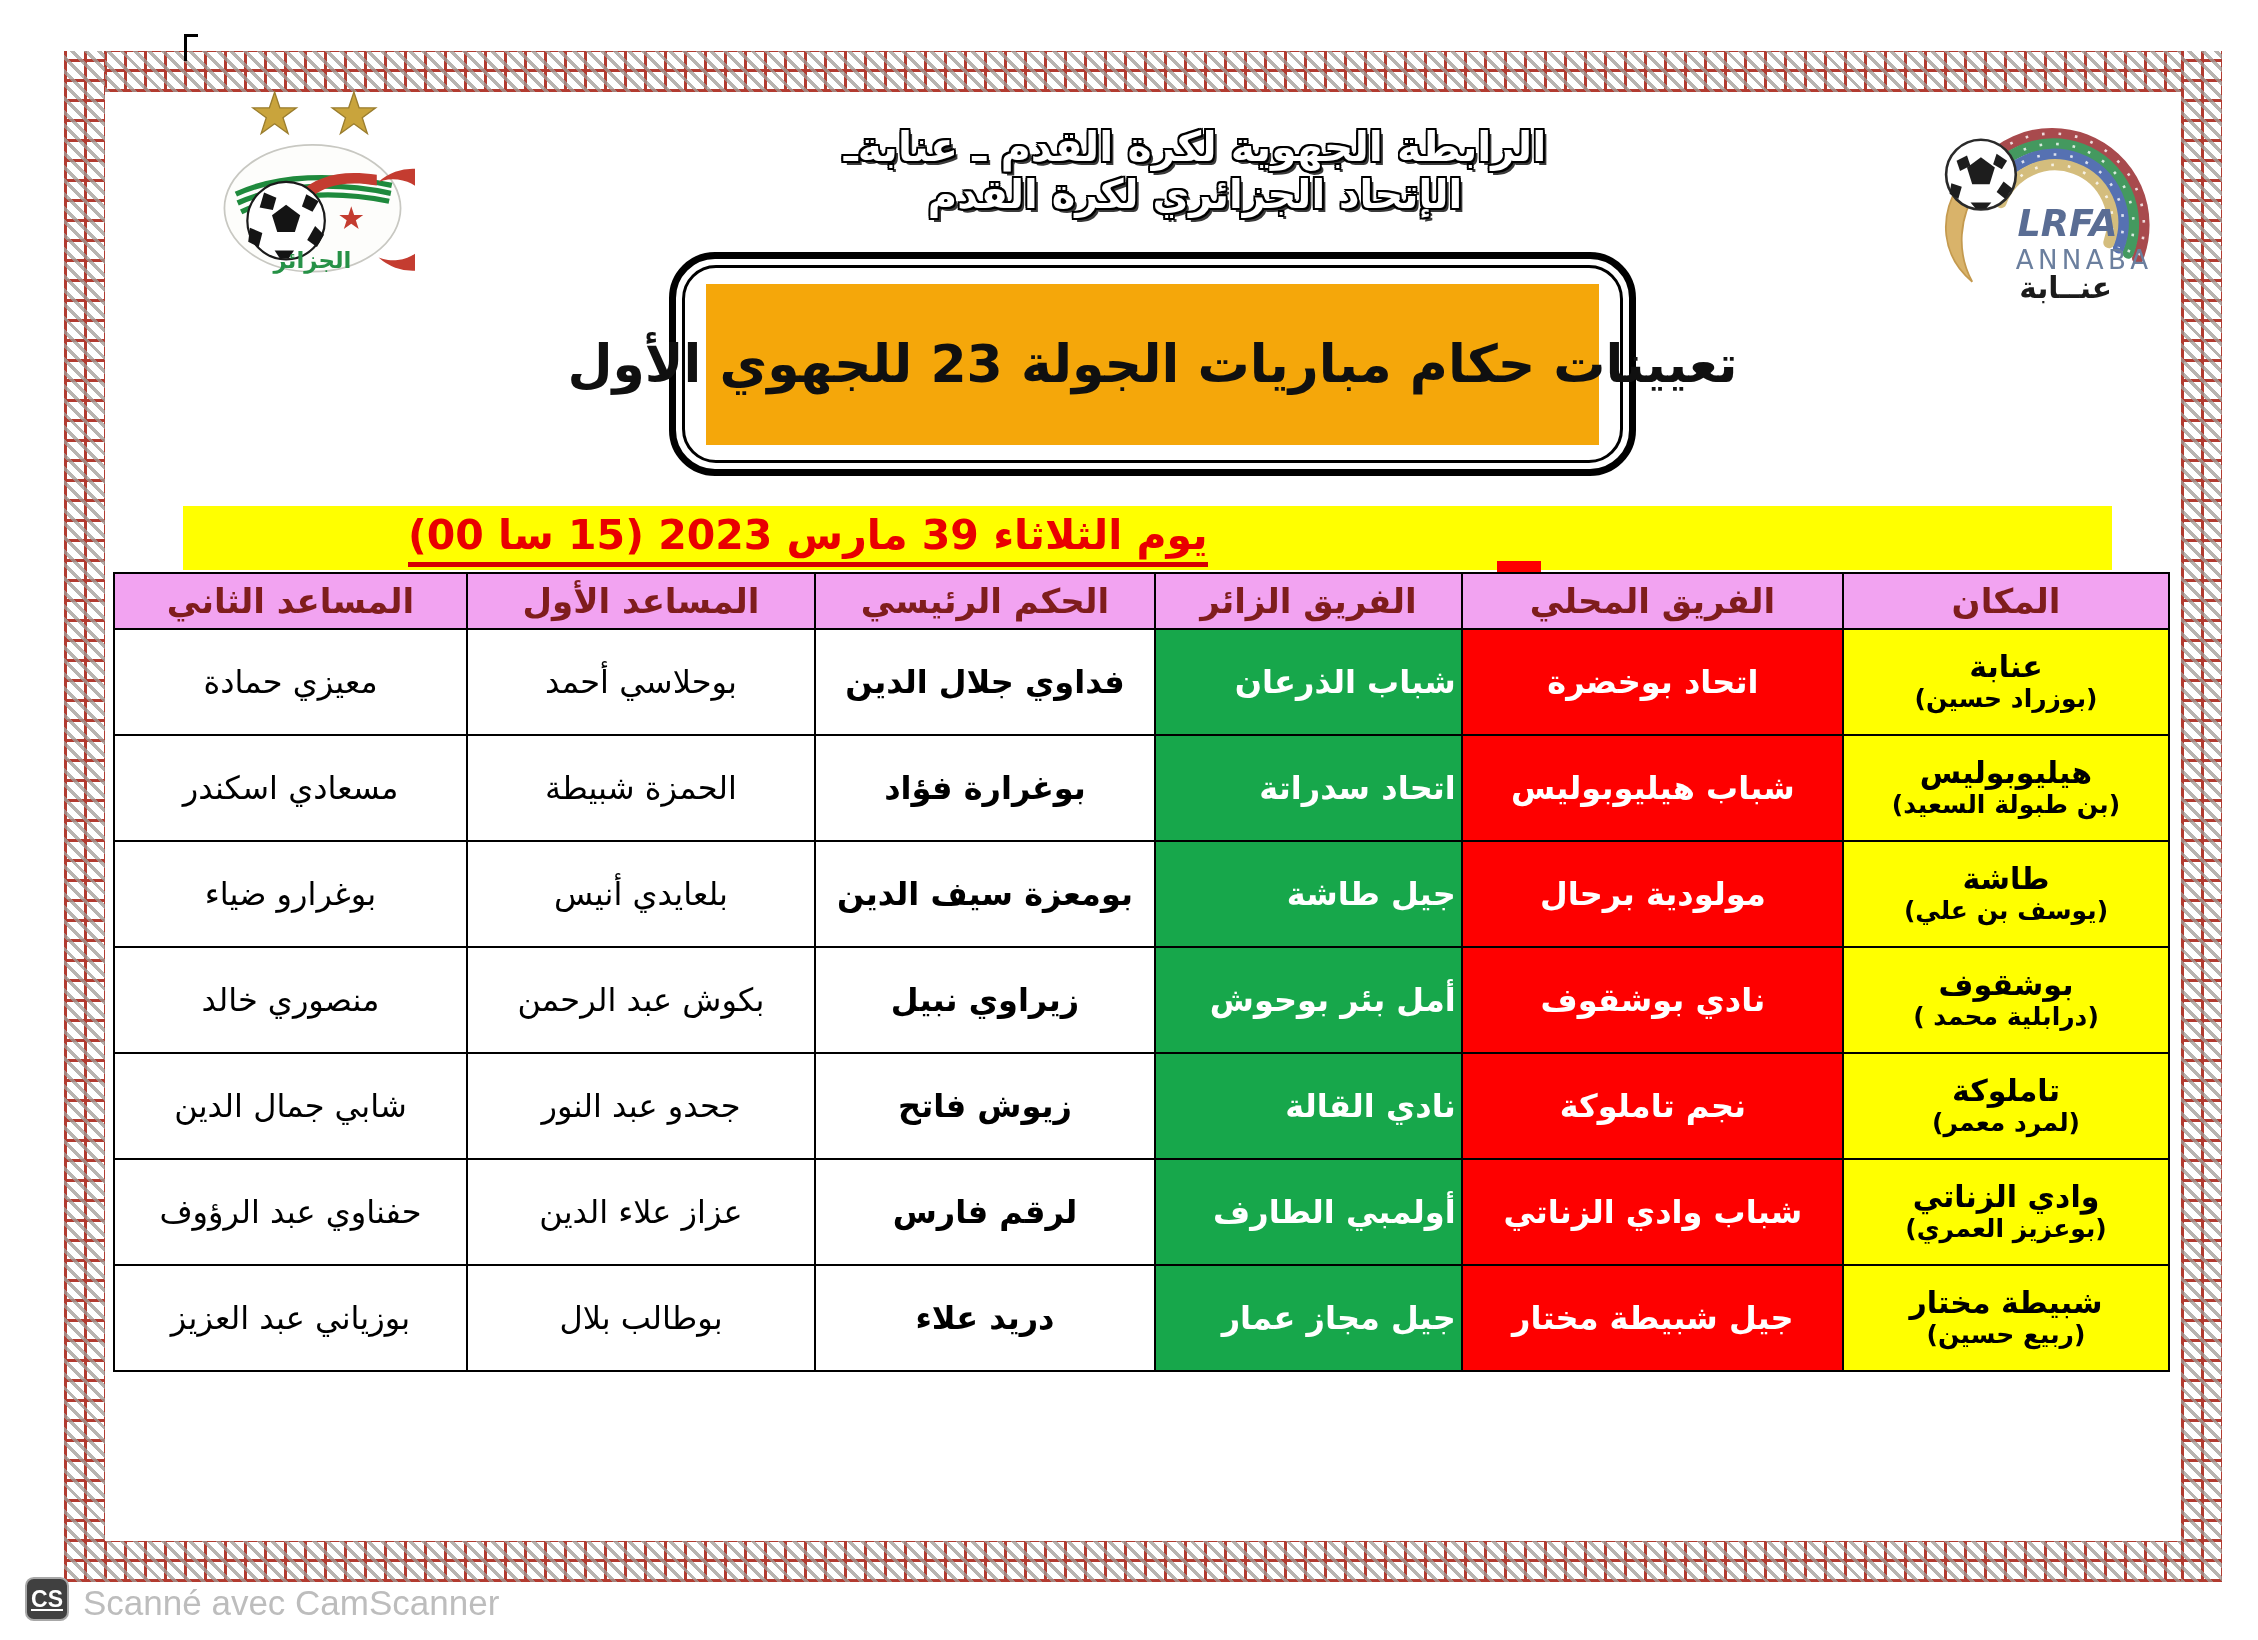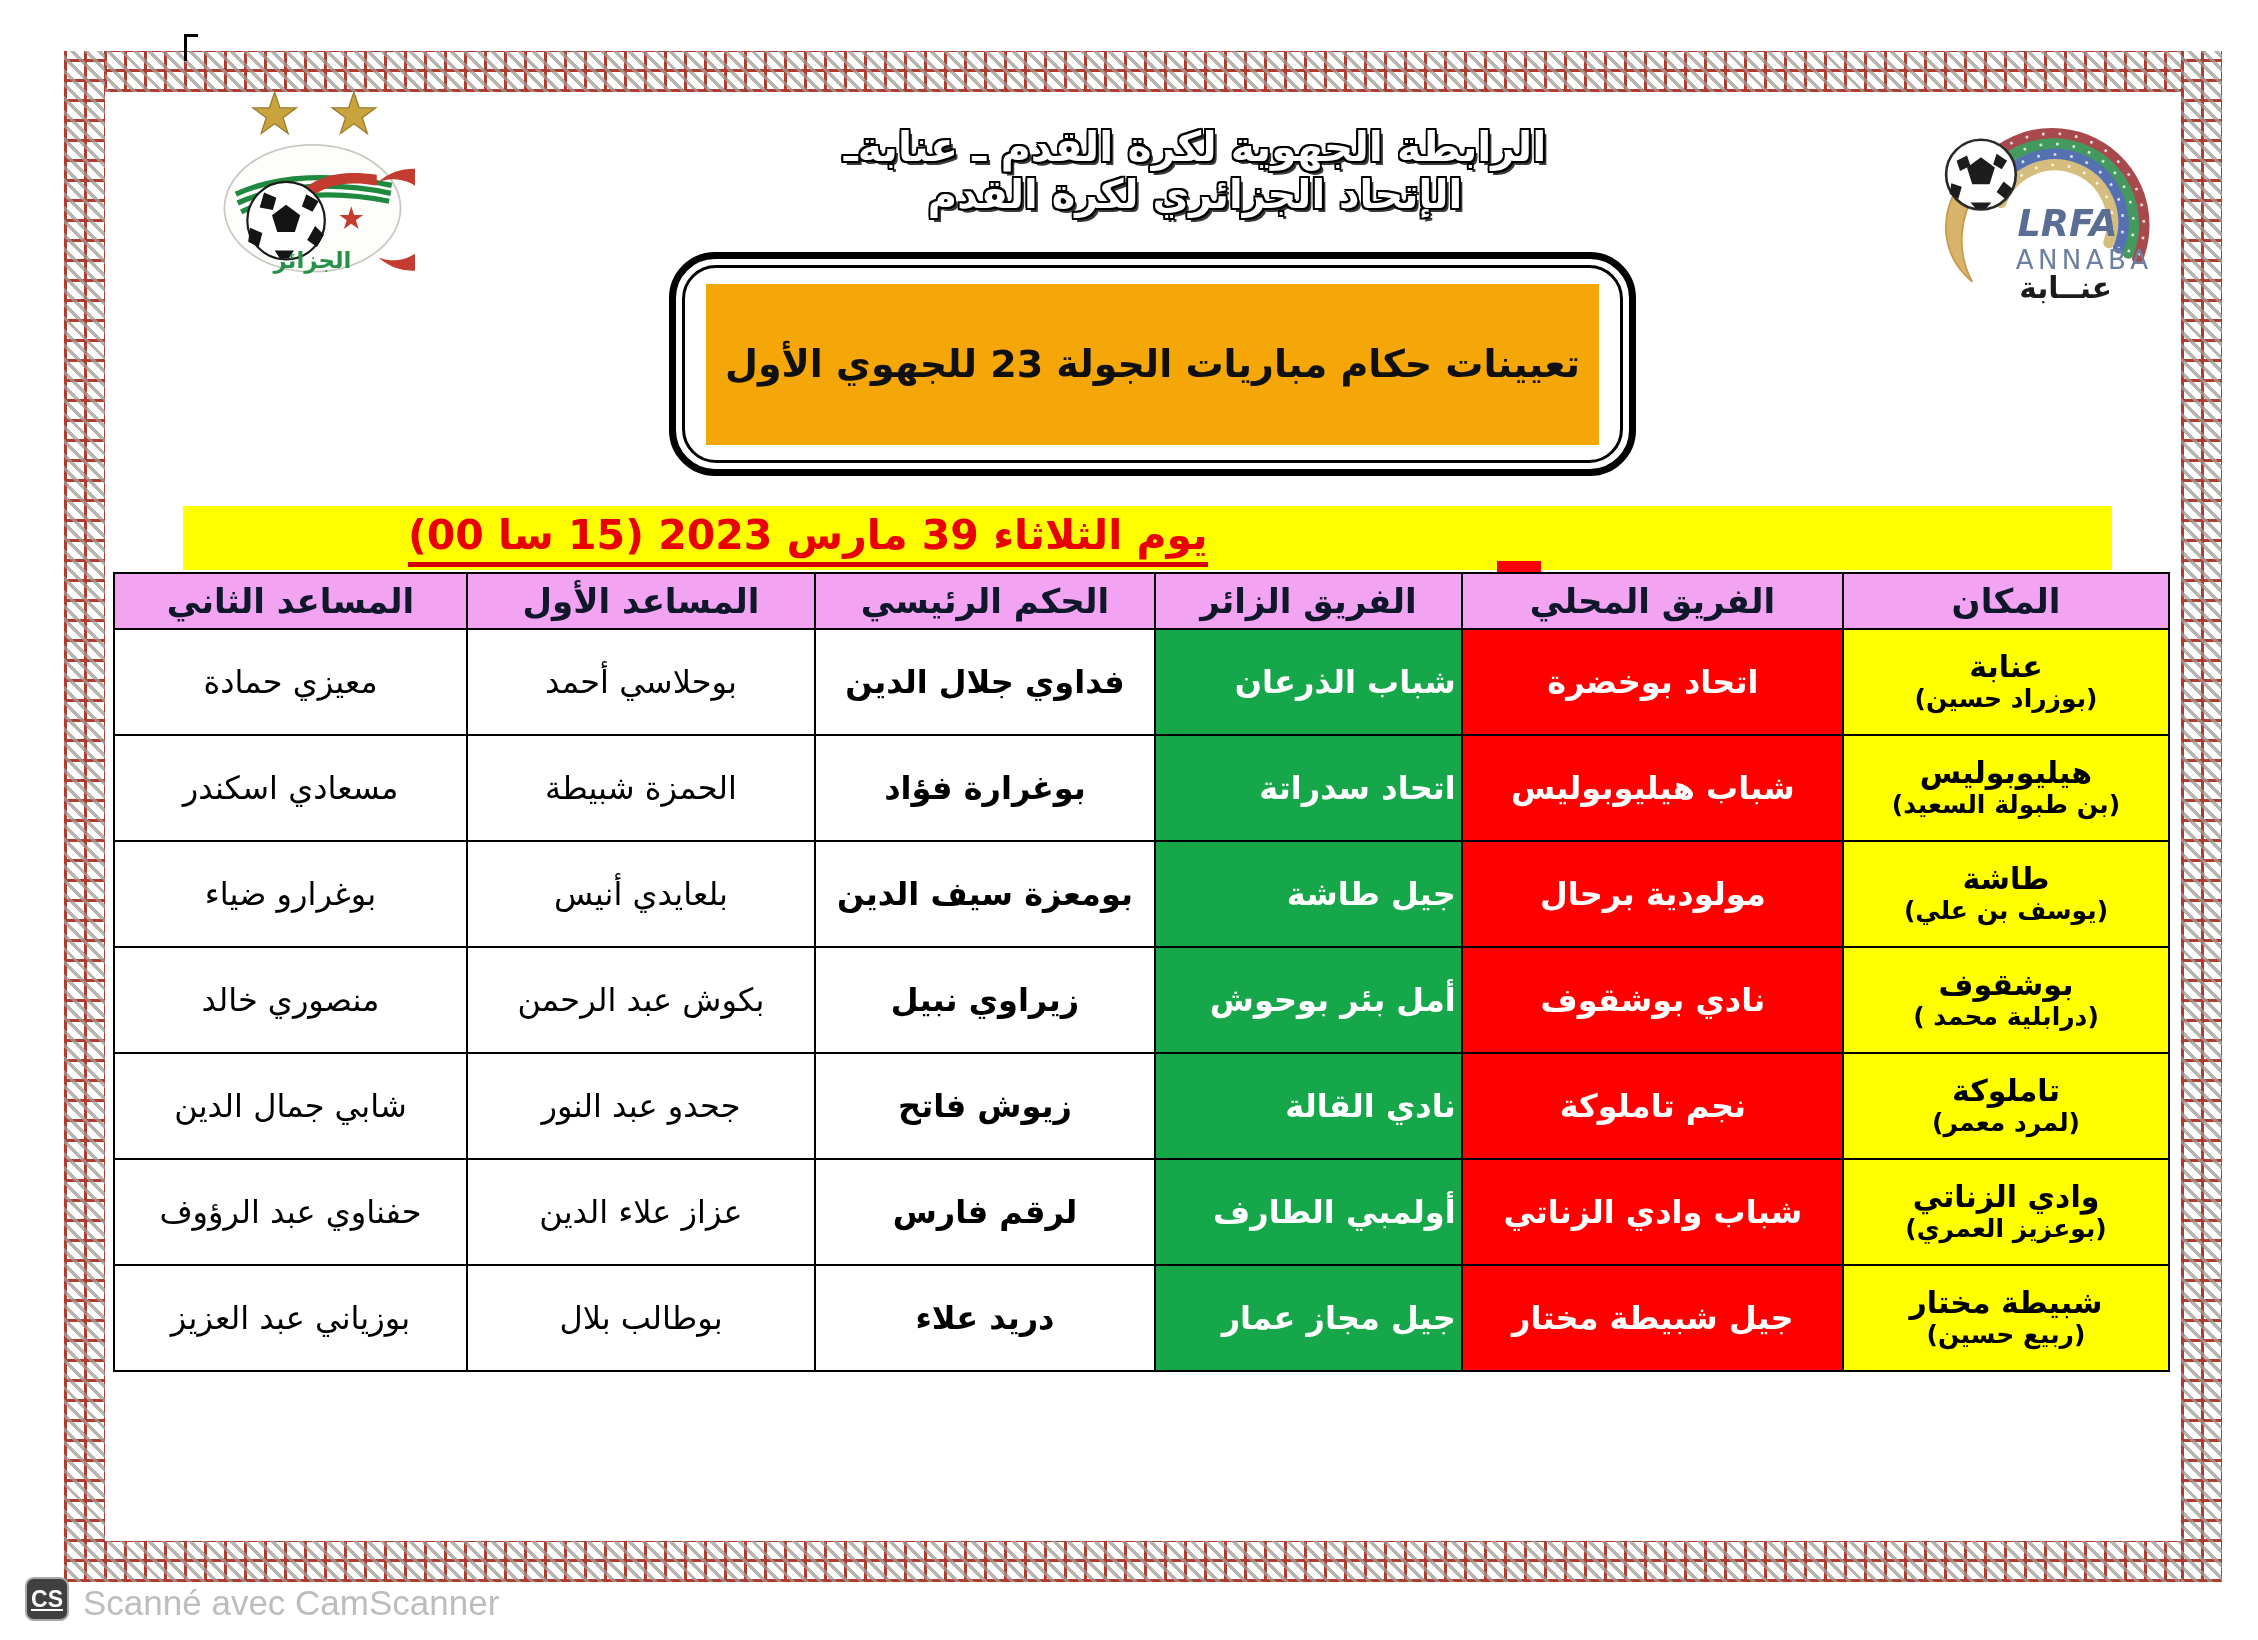--- a/index.html
+++ b/index.html
@@ -39,34 +39,34 @@
   .faf-logo  { position:absolute; left:210px;  top:85px;  width:205px; height:192px; }
   .lrfa-logo { position:absolute; left:1913px; top:102px; width:270px; height:207px; }
 
   
   .title-box-outer { position:absolute; left:669px; top:252px; width:967px; height:224px;
                      border:7px solid #000; border-radius:46px; background:#fff; padding:6.2px; }
   .title-box-inner { width:100%; height:100%; border:3.5px solid #000; border-radius:34px;
                      display:flex; align-items:center; justify-content:center; background:#fff; }
   .title-box-orange { width:893px; height:161px; background:#f5a70a; direction:rtl;
                       display:flex; flex-direction:column; align-items:center; justify-content:center; gap:14px; }
-  .title-line { font-size:38px; font-weight:800; color:#101010; white-space:nowrap; }
+  .title-line { font-size:52px; font-weight:800; color:#101010; white-space:nowrap; }
 
   
   .date-banner { position:absolute; left:183px; top:506px; width:1929px; height:64px; background:#ffff00; }
   .date-text { position:absolute; left:225px; top:5.3px; direction:rtl;
                font-size:41px; font-weight:800; color:#e90000;
                border-bottom:5.3px solid #d60000; padding-bottom:2.6px; white-space:nowrap; }
   .red-artifact { position:absolute; left:1497px; top:561px; width:44px; height:19.4px; background:#fe0000; }
 
   
   .assign-table { position:absolute; left:113px; top:572px; width:2056px;
                   border-collapse:collapse; direction:rtl; table-layout:fixed; }
   .assign-table th, .assign-table td { border:2.6px solid #000; text-align:center; vertical-align:middle; }
-  .assign-table th { background:#f2a3f1; height:56px; font-size:34px; font-weight:800; color:#0f172a; }
+  .assign-table th { background:#f2a3f1; height:56px; font-size:34px; font-weight:800; color:#7f1d1d; }
   .assign-table td { height:106px; font-size:32px; color:#000; padding:0 5.3px; }
   td.venue  { background:#ffff00; }
   .venue-name    { display:block; font-size:30px; font-weight:800; line-height:1.15; }
   .venue-stadium { display:block; font-size:25px; font-weight:600; line-height:1.15; }
   td.home   { background:#fe0000; color:#fff; font-weight:800;padding-left:6px; }
   td.away   { background:#17a74b; color:#fff; font-weight:800;text-align:right; }
   td.ref    { background:#fff; font-weight:800; }
   td.assist { background:#fff; font-weight:500; }
 
   

